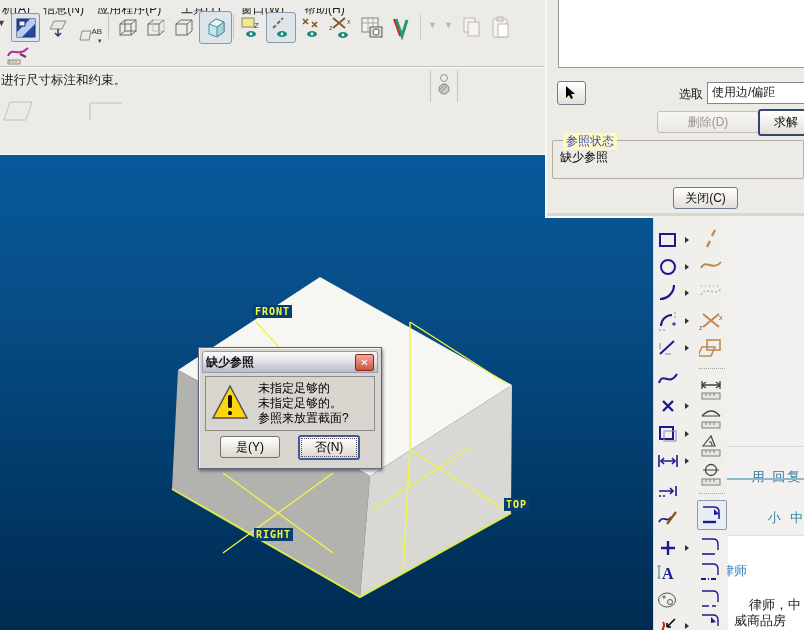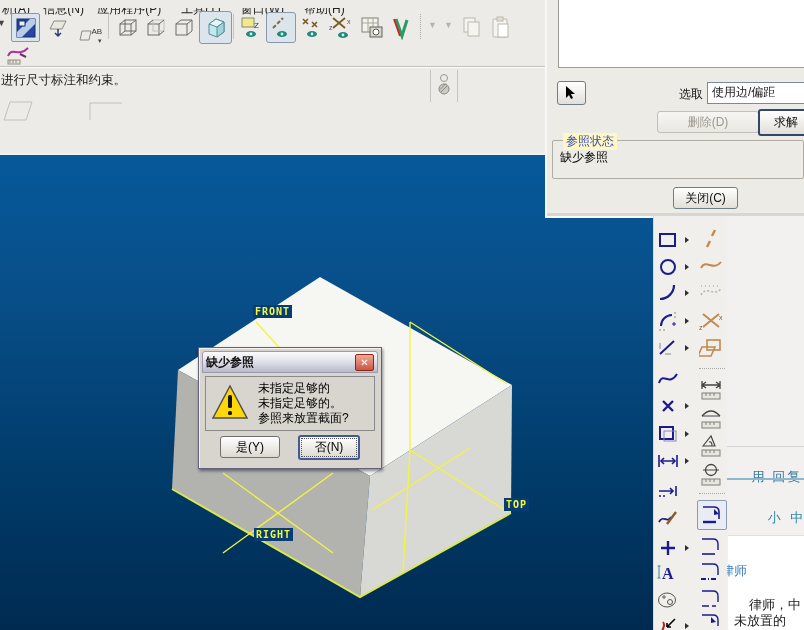--- a/index.html
+++ b/index.html
@@ -453,21 +453,21 @@
     </div>
     <div class="abs" style="left:0;top:262px;width:77px;height:2px;background:#8db7ca;"></div>
     <div class="abs" style="left:1px;top:278px;font-size:13px;color:#2e86a8;letter-spacing:3px;white-space:pre;">
       <span>小 中 大</span>
     </div>
     <div class="abs" style="left:1px;top:319px;width:76px;height:95px;background:#fff;border-top:1px solid #e0e0de;">
       <a class="abs" style="left:-7px;top:26px;color:#4080c0;font-size:13px;text-decoration:none;">
         <span>律师</span>
       </a>
       <span class="abs" style="left:21px;top:60px;color:#222;font-size:13px;">律师，中</span>
-      <span class="abs" style="left:6px;top:76px;color:#222;font-size:13px;">未放置的</span>
+      <span class="abs" style="left:6px;top:76px;color:#222;font-size:13px;">威商品房</span>
     </div>
   </div>
 
   <div class="abs" style="left:198px;top:347px;width:182px;height:120px;background:#d8d5cf;
               border:1px solid #62627e;box-shadow:1px 2px 3px rgba(0,0,20,.45), inset 1px 1px 0 #f4f3f0;">
 
     <div class="abs" style="left:3px;top:3px;width:174px;height:20px;border-radius:3px 3px 0 0;
                 background:linear-gradient(180deg,#fbfbfd 0%,#dcdce6 55%,#b9bac8 100%);
                 border:1px solid #9a9ab0;display:flex;align-items:center;">
       <span style="font-weight:bold;font-size:12px;color:#111;padding-left:3px;">缺少参照</span>

